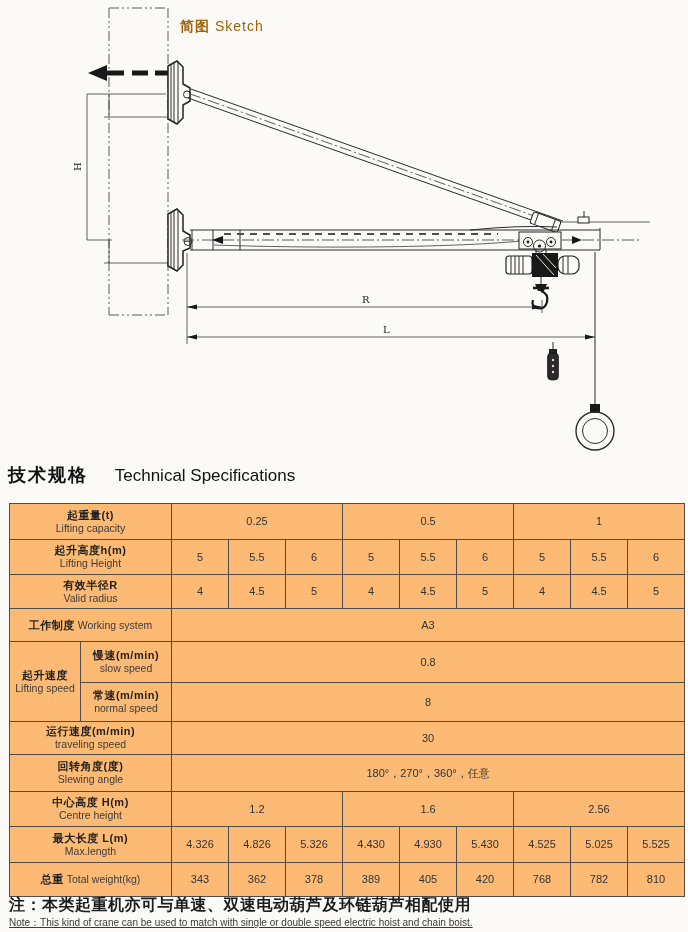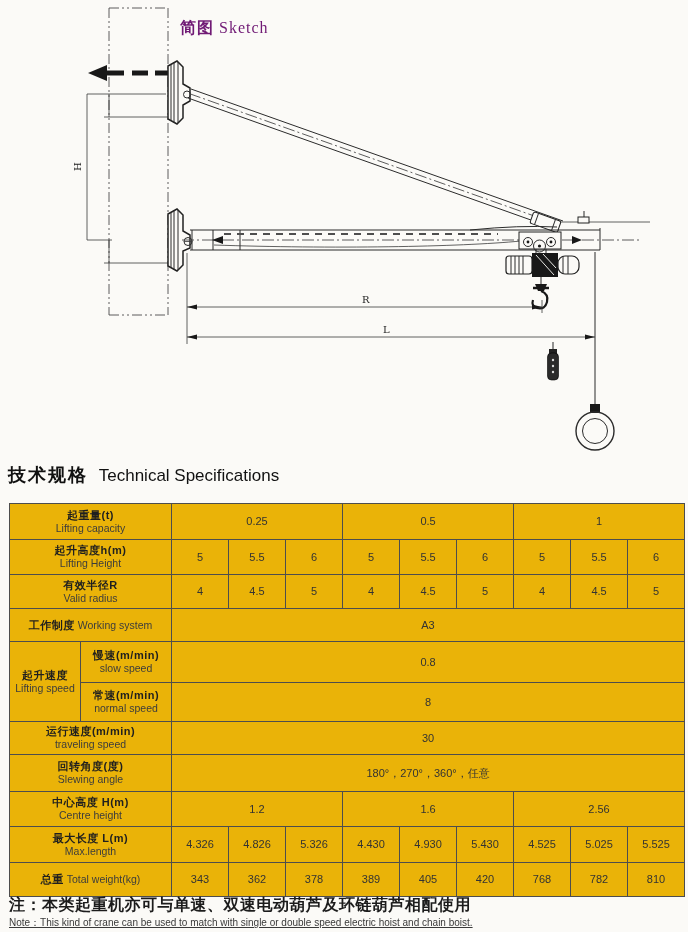--- a/index.html
+++ b/index.html
@@ -1,35 +1,35 @@
 <!DOCTYPE html>
 <html><head>
 <meta charset="utf-8">
 <style>
   html,body{margin:0;padding:0;}
   body{background:#e8e8e6;font-family:"Liberation Sans", sans-serif;}
   .page{position:relative;width:688px;height:932px;background:#fbfaf7;overflow:hidden;color:#2e2e2e;}
   
-  .sketch-title{position:absolute;left:180px;top:18px;font-size:16px;color:#701a75;letter-spacing:1px;font-family:Liberation Serif, serif;}
+  .sketch-title{position:absolute;left:180px;top:18px;font-size:14px;color:#a16207;letter-spacing:1px;}
   .sketch-title .zh{font-weight:bold;}
   .section-title{position:absolute;left:8px;top:463px;font-size:17px;color:#111;}
   .section-title .zh{font-weight:bold;font-size:18px;letter-spacing:2px;}
-  .section-title .en{margin-left:6px;}
+  .section-title .en{margin-left:22px;}
   
   .sketch-svg{position:absolute;left:0;top:0;}
   .ln{stroke:#2b2b2b;stroke-width:1;fill:none;}
   .thin{stroke:#3a3a3a;stroke-width:.8;fill:none;}
   .cl{stroke:#4a4a4a;stroke-width:.9;fill:none;stroke-dasharray:12 3 2 3;}
   .cl2{stroke:#4a4a4a;stroke-width:.9;fill:none;stroke-dasharray:10 3 2 3 2 3;}
   .blk{fill:#181818;stroke:none;}
   .wht{fill:#fbfaf7;stroke:#222;}
   .dimtxt{font-family:"DejaVu Serif", serif;font-size:10px;fill:#222;}
   
   .spec-wrap{position:absolute;left:9px;top:503px;}
-  table.spec{border-collapse:collapse;table-layout:fixed;width:672px;background:#eab308;}
+  table.spec{border-collapse:collapse;table-layout:fixed;width:672px;background:#fdba74;}
   table.spec td{border:1px solid #4d4d4d;text-align:center;vertical-align:middle;
     padding:1px 2px;font-size:11px;color:#333;line-height:1.3;overflow:hidden;}
   td.lbl .zh{font-size:11px;color:#1f1f1f;font-weight:bold;letter-spacing:.5px;}
   td.lbl .en{font-size:10.5px;color:#3c3c3c;font-weight:normal;}
   td.val{font-size:11px;color:#2e2e2e;}
   
   .note{position:absolute;left:9px;top:895px;width:672px;}
   .note .zh{font-size:16px;font-weight:bold;color:#1c1c1c;letter-spacing:.5px;}
   .note .en{font-size:10px;color:#3a3a3a;margin-top:0;text-decoration:underline;}
 </style>

